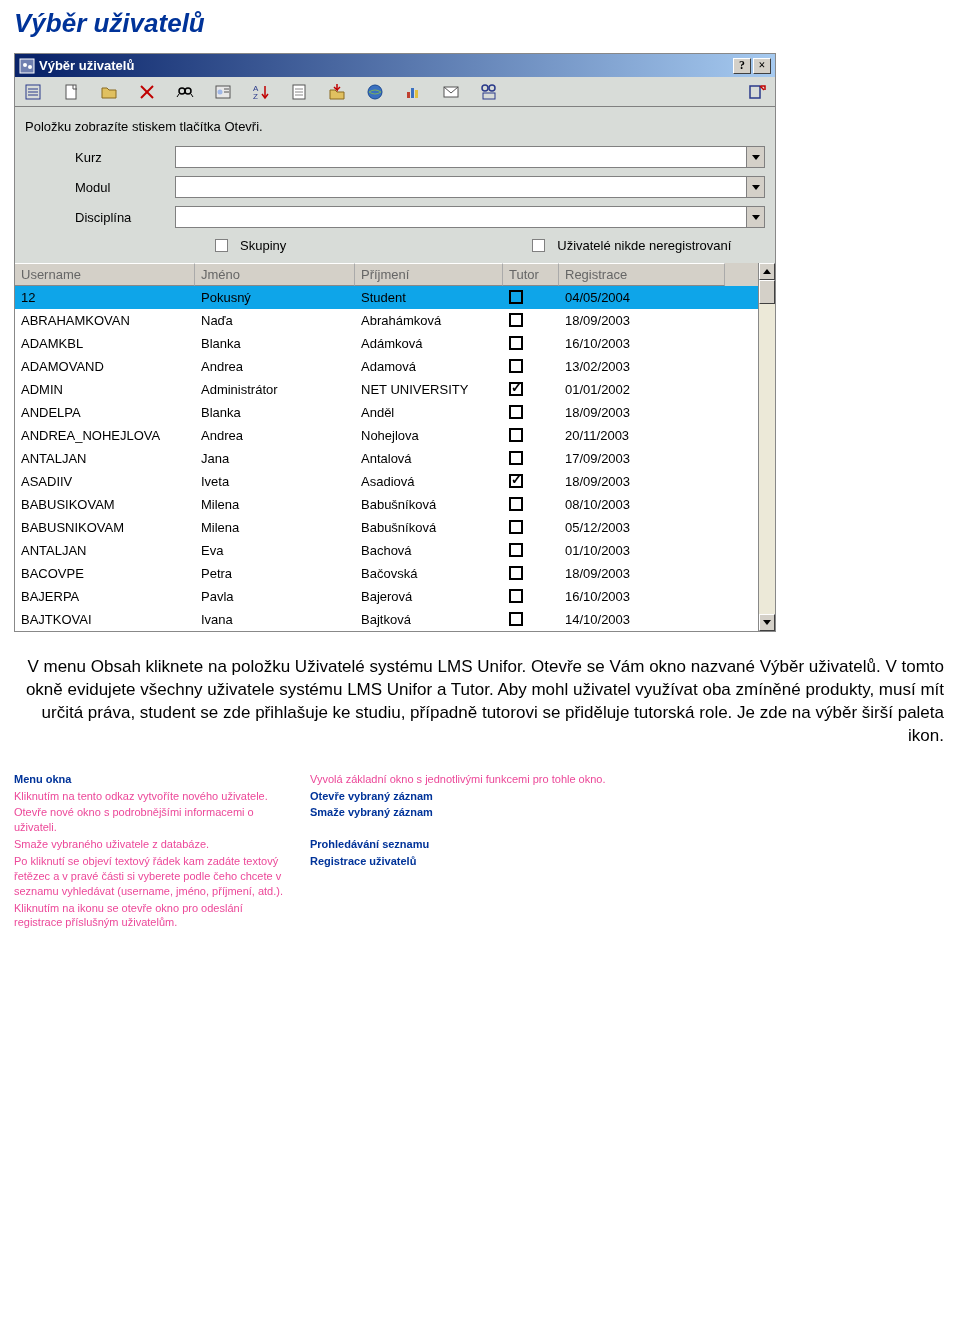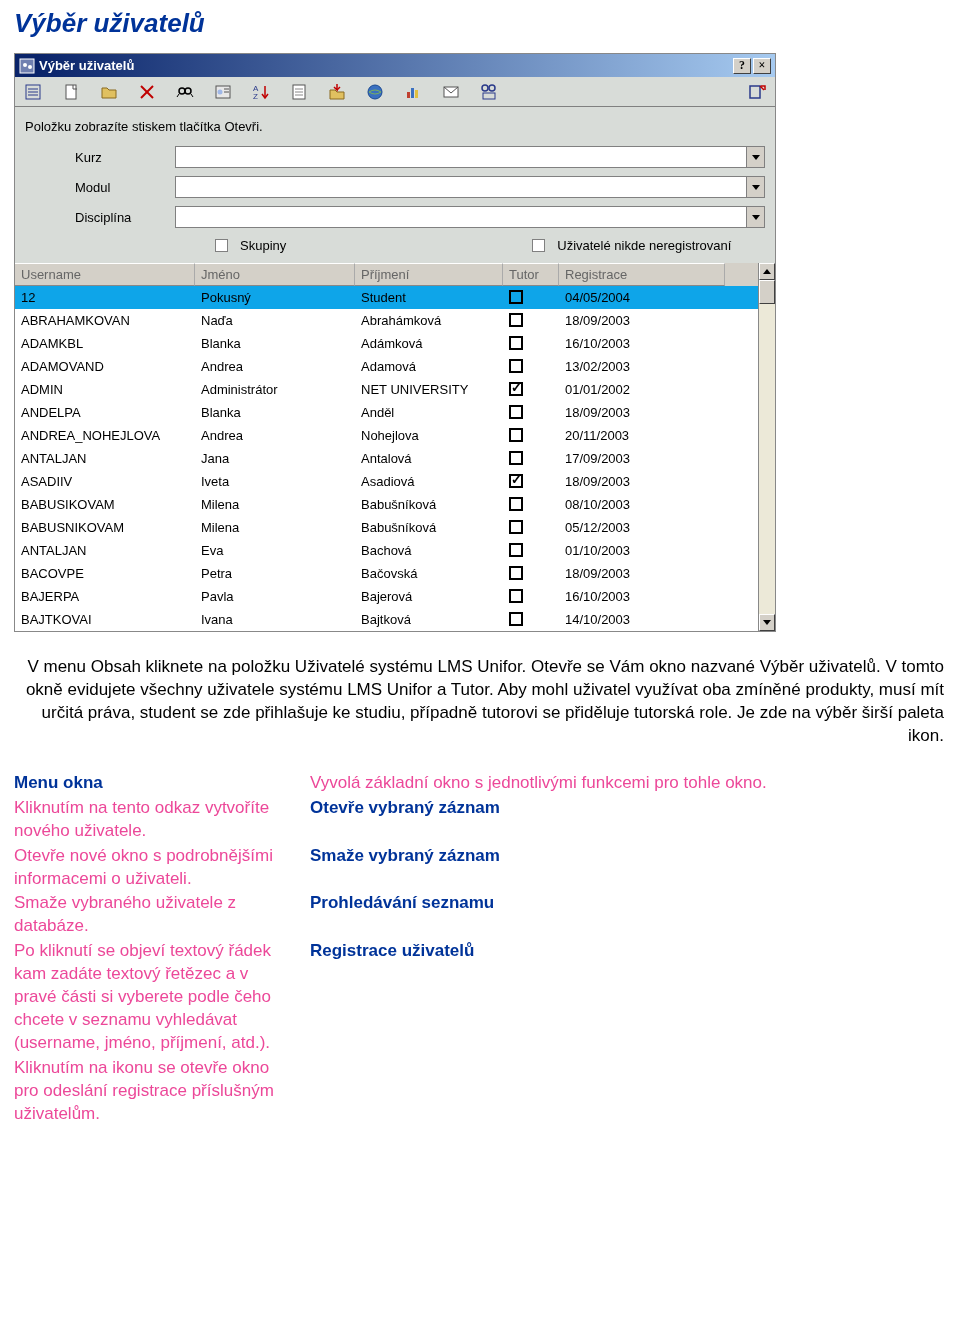--- a/index.html
+++ b/index.html
@@ -202,21 +202,21 @@
     line-height: 1.35;
     margin: 20px 0 24px 0;
     max-width: 930px;
     text-align: right;
   }
   .def-grid {
     display: grid;
     grid-template-columns: 280px 1fr;
     column-gap: 16px;
     row-gap: 2px;
-    font-size: 17px;
+    font-size: 11px;
     max-width: 930px;
   }
   .def-term {
     color: #003399;
     font-weight: bold;
     line-height: 1.35;
   }
   .def-desc {
     color: #ec4899;
     line-height: 1.35;

